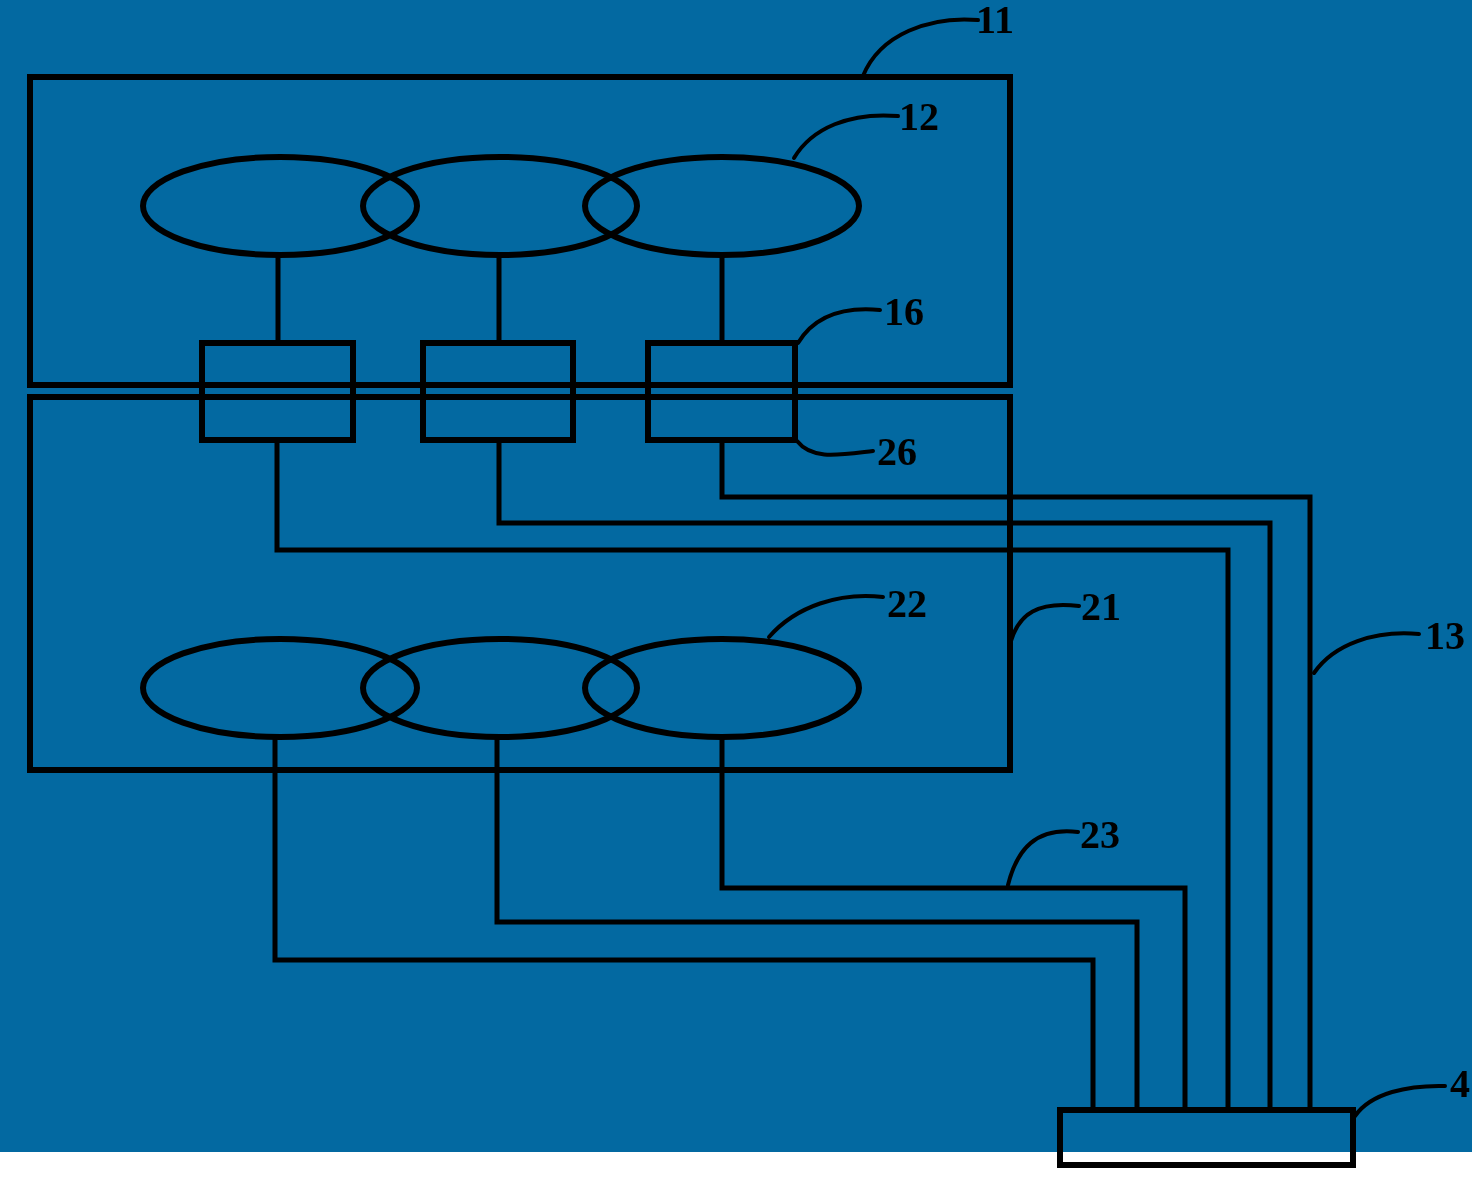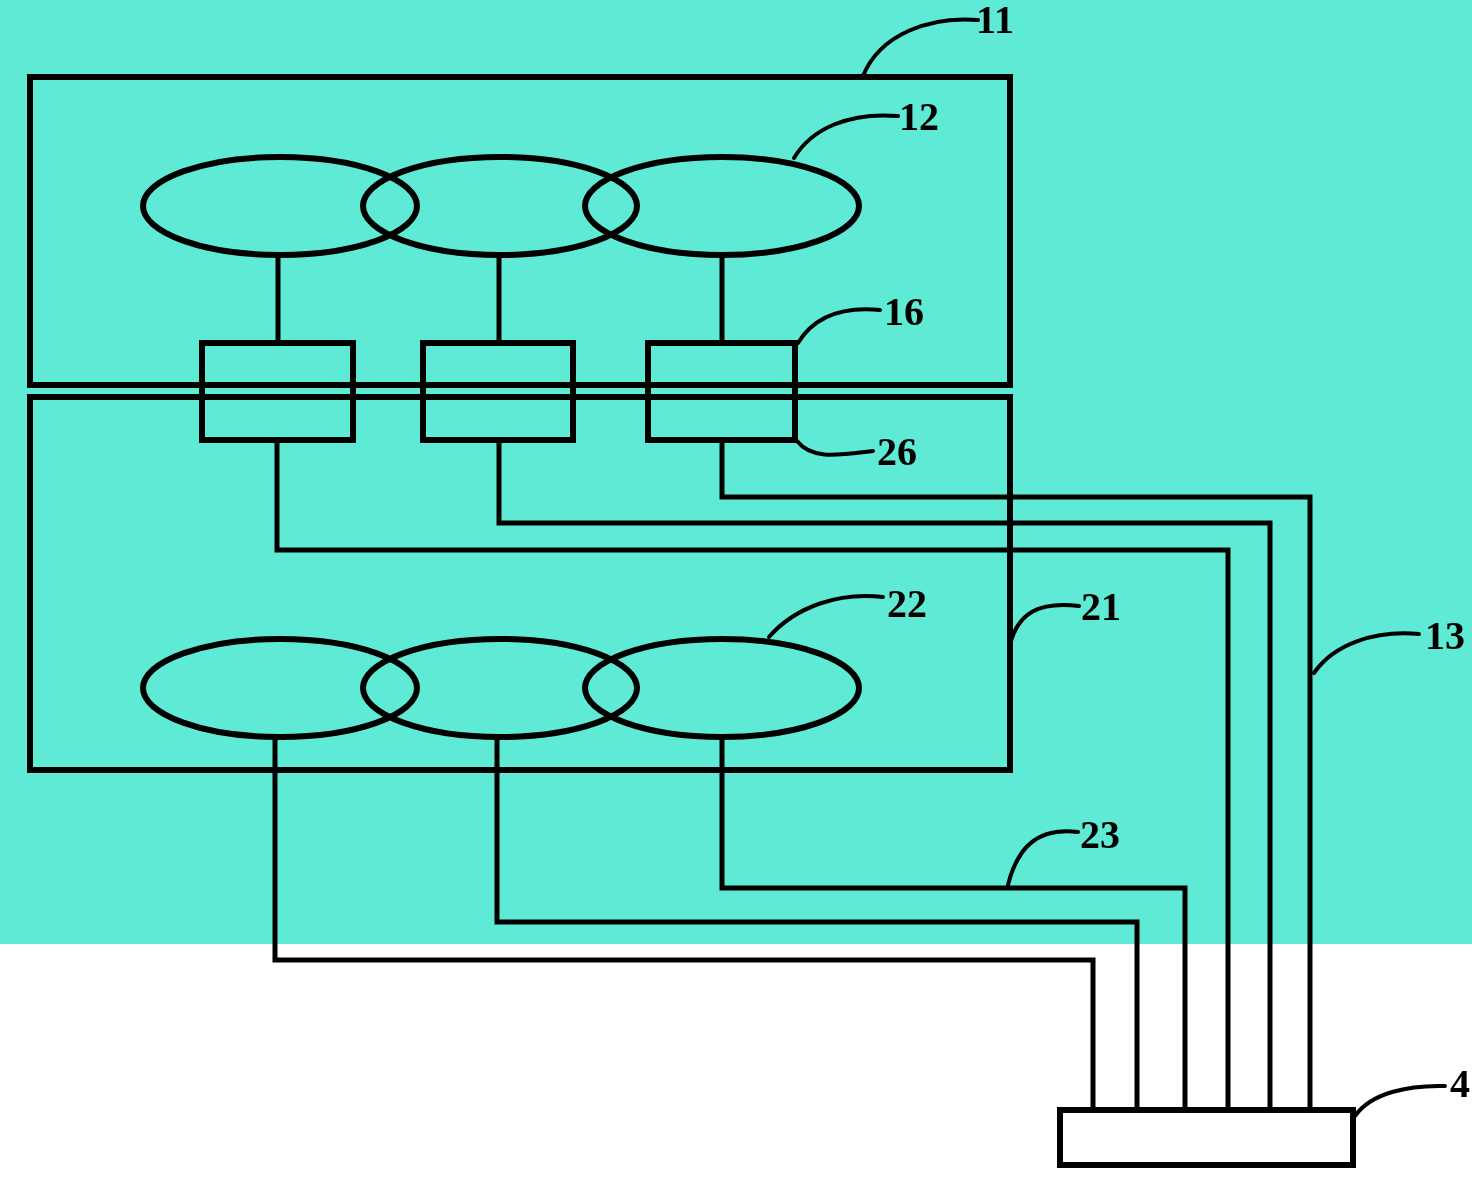--- a/index.html
+++ b/index.html
@@ -6,22 +6,22 @@
     margin: 0;
     padding: 0;
     background: #ffffff;
     width: 1472px;
     height: 1180px;
     overflow: hidden;
   }
   #figure-wrap {
     position: relative;
     width: 1472px;
-    height: 944px;
-    background: #5eead4;
+    height: 1152px;
+    background: #0369a1;
   }
   svg {
     display: block;
   }
   svg .ref-label {
     font-family: "Liberation Serif", "DejaVu Serif", serif;
     font-weight: bold;
     font-size: 40px;
     fill: #000000;
   }

